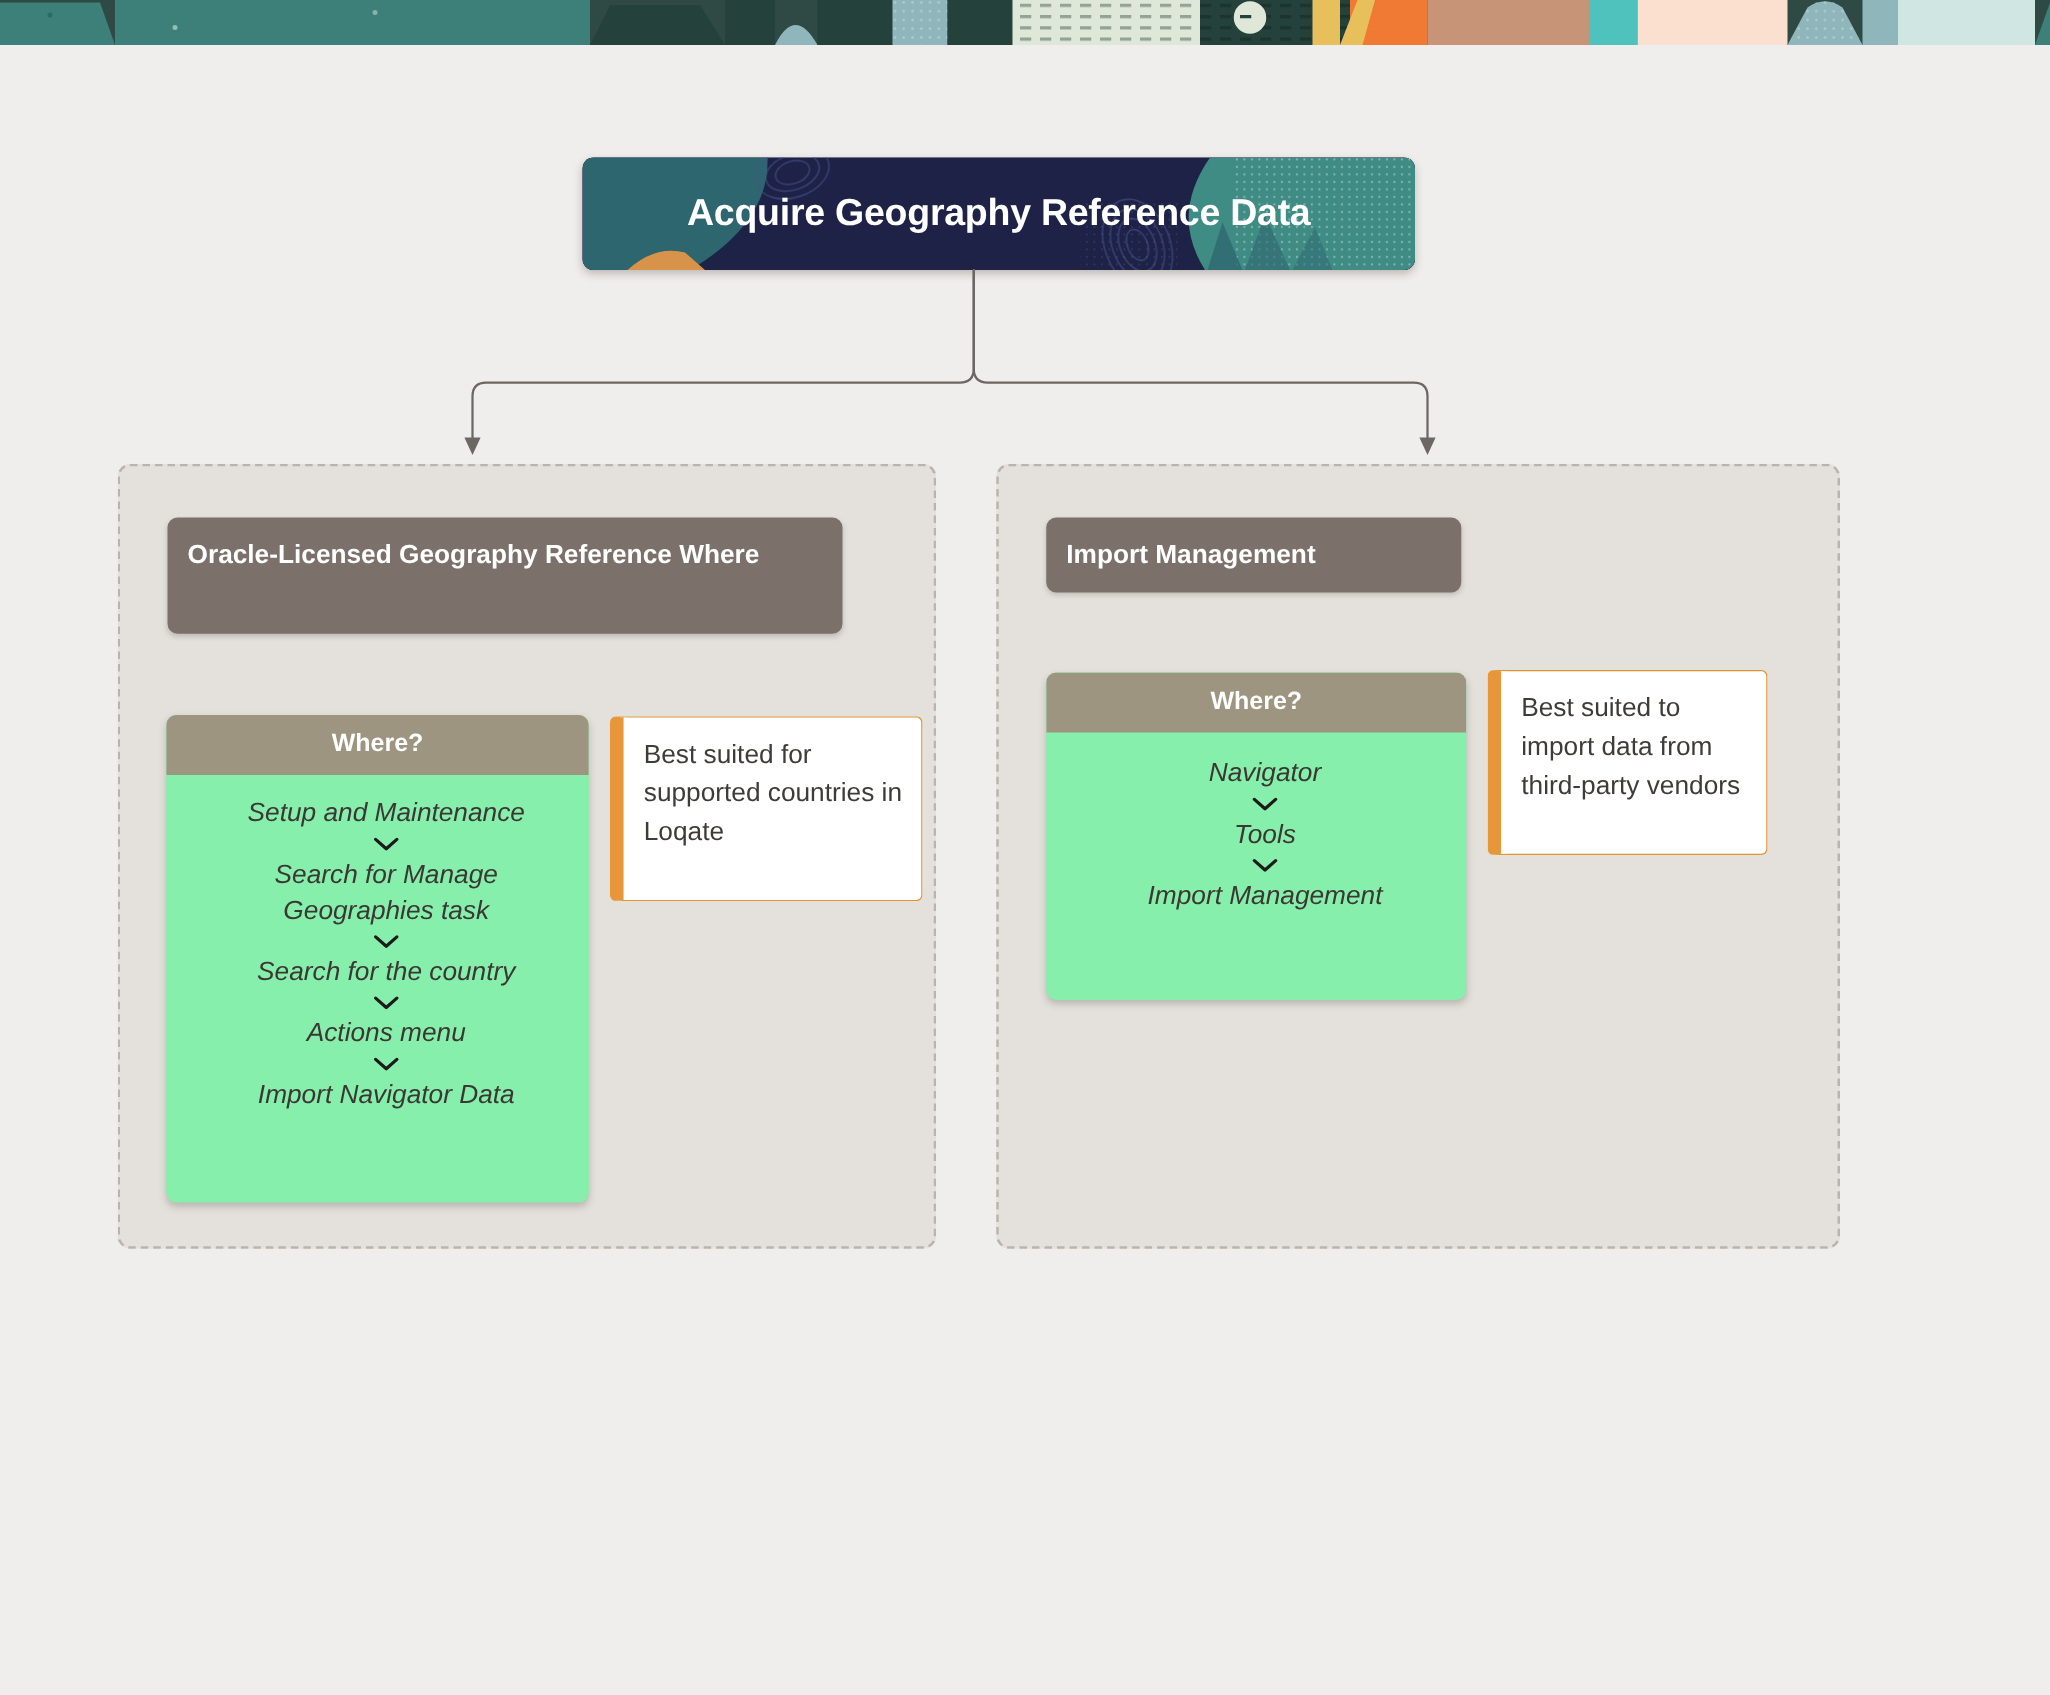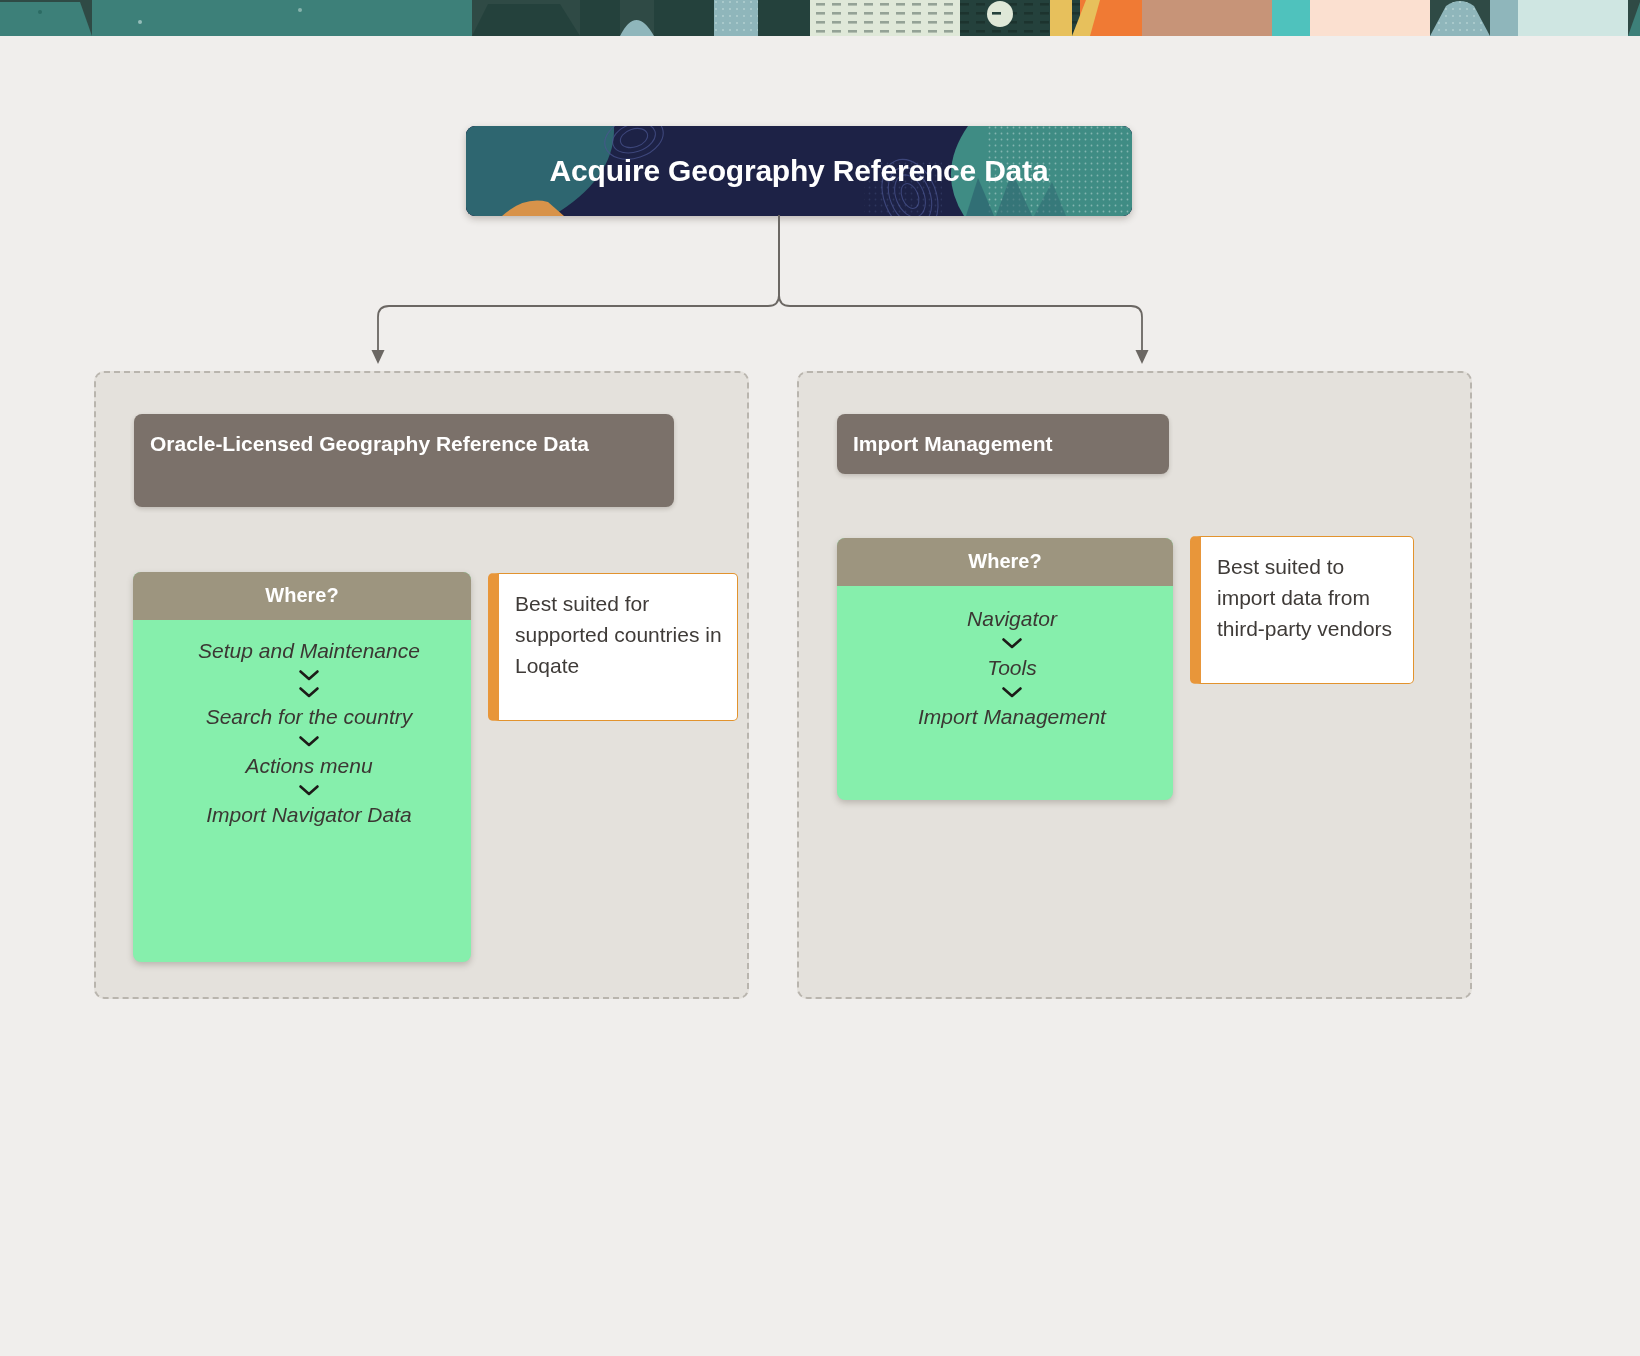--- a/index.html
+++ b/index.html
@@ -260,31 +260,34 @@
   <g fill="#6b6763">
     <path d="M378 364 L371.5 350 L384.5 350 Z"></path>
     <path d="M1142 364 L1135.5 350 L1148.5 350 Z"></path>
     <path d="M301 562 L294.5 548 L307.5 548 Z"></path>
     <path d="M1004 528 L997.5 514 L1010.5 514 Z"></path>
   </g>
 </svg>
 
 <div id="group-left" class="group-box"></div>
 
-<div id="cat-left" class="cat-box">Oracle-Licensed Geography Reference Data</div>
+<div id="cat-left" class="cat-box">Oracle-Licensed Geography Reference Where</div>
 
 <div id="where-left" class="where-card">
   <div class="where-head">Where?</div>
   <div class="where-body">
     <div class="step">
       <em>Setup and Maintenance</em>
     </div>
     <svg class="chev" viewBox="0 0 22 13">
         <path d="M2.5 2.5 L11 10 L19.5 2.5" fill="none" stroke="currentColor" stroke-width="2.6" stroke-linecap="round" stroke-linejoin="round"></path>
       </svg>
+    <div class="step">
+      <em>Search for </em><b>Manage Geographies</b><em> task</em>
+    </div>
     <svg class="chev" viewBox="0 0 22 13">
         <path d="M2.5 2.5 L11 10 L19.5 2.5" fill="none" stroke="currentColor" stroke-width="2.6" stroke-linecap="round" stroke-linejoin="round"></path>
       </svg>
     <div class="step">
       <em>Search for the country</em>
     </div>
     <svg class="chev" viewBox="0 0 22 13">
         <path d="M2.5 2.5 L11 10 L19.5 2.5" fill="none" stroke="currentColor" stroke-width="2.6" stroke-linecap="round" stroke-linejoin="round"></path>
       </svg>
     <div class="step">

